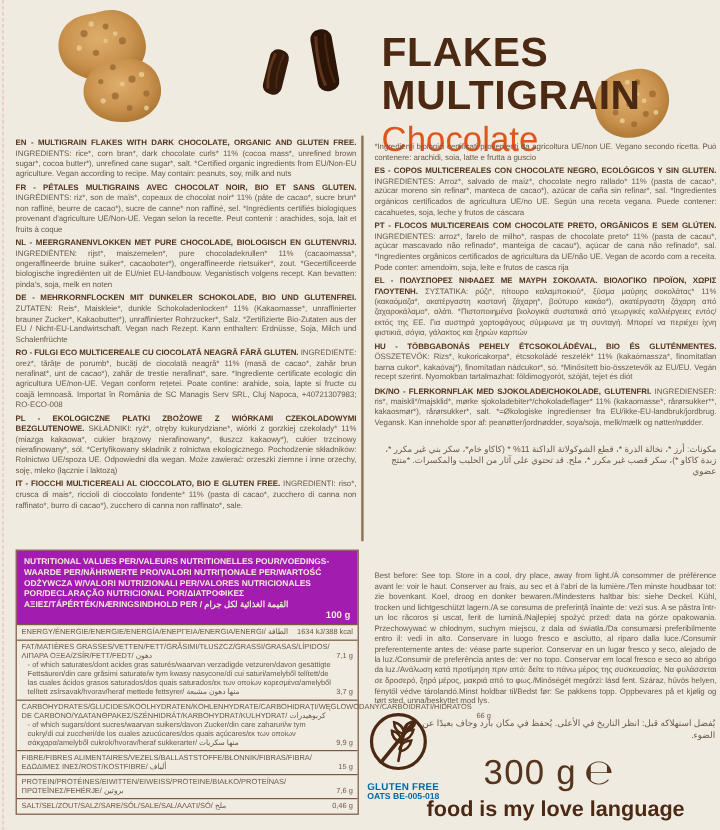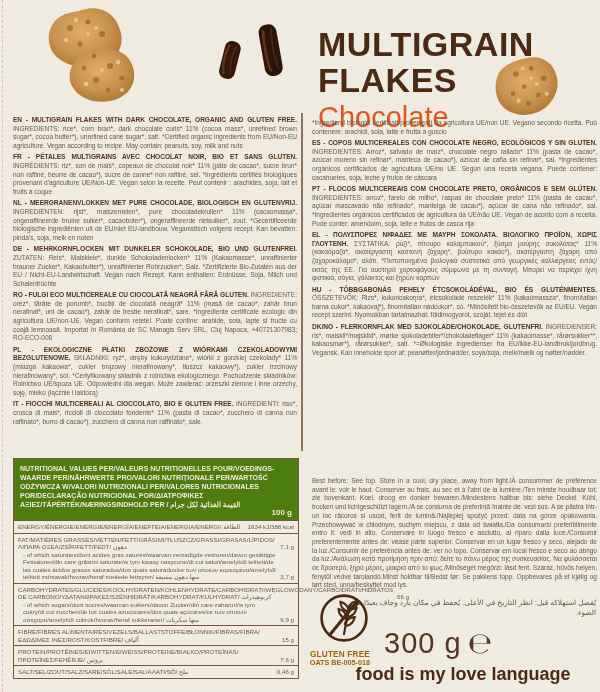--- a/index.html
+++ b/index.html
@@ -18,34 +18,34 @@
   
   .col{position:absolute;font-size:6.6px;line-height:8.6px;letter-spacing:-0.04px;text-align:justify;}
   .col-left{left:13px;top:116px;width:284px;height:340px;overflow:hidden;}
   .col-right{left:312px;top:119px;width:285px;height:352px;overflow:hidden;}
   .sec{margin:0 0 3px 0;}
   .sec .h{font-weight:bold;color:#51341c;}
   .rtl{direction:rtl;text-align:right;font-size:7.2px;line-height:9.2px;}
   .divider{position:absolute;left:301px;top:113px;width:2px;height:338px;background:#8f7258;}
   
   .ntable{position:absolute;left:13px;top:458px;width:286px;border:1.5px solid #7b573e;box-sizing:border-box;background:rgba(255,255,255,0.06);}
-  .nheader{background:#4d7c0f;color:#f3ead9;font-weight:bold;font-size:7px;line-height:9px;padding:5px 6px 11px 6px;position:relative;text-align:left;}
+  .nheader{background:#a21caf;color:#f3ead9;font-weight:bold;font-size:7px;line-height:9px;padding:5px 6px 11px 6px;position:relative;text-align:left;}
   .nheader .unit{position:absolute;right:6px;bottom:3px;font-size:8px;}
   .nrow{border-top:1px solid #7b573e;padding:2px 4px;font-size:6.2px;line-height:7.5px;color:#6a5846;}
   .nline{display:flex;}
   .nline .lbl{flex:1;padding-right:4px;}
   .nline .val{white-space:nowrap;align-self:flex-end;}
   .nline.sub .lbl{padding-left:5px;}
   
   .best-before{position:absolute;left:312px;top:477px;width:285px;font-size:6.6px;line-height:8.7px;letter-spacing:-0.04px;text-align:justify;}
   .ar-note{position:absolute;left:350px;top:598px;width:246px;font-size:7.4px;line-height:10px;direction:rtl;text-align:right;color:#6a5846;}
-  .gf-block{position:absolute;left:292px;top:592px;width:78px;text-align:right;color:#a16207;}
+  .gf-block{position:absolute;left:306px;top:592px;width:78px;text-align:left;color:#0369a1;}
   .gf-line1{font-weight:bold;font-size:8.2px;line-height:9px;margin-top:2px;letter-spacing:.2px;}
   .gf-line2{font-weight:bold;font-size:7.2px;line-height:8px;}
-  .weight{position:absolute;left:384px;top:626px;font-size:29px;color:#55351d;letter-spacing:1px;}
+  .weight{position:absolute;left:403px;top:626px;font-size:29px;color:#55351d;letter-spacing:1px;}
   .weight .emark{font-family:"DejaVu Sans",sans-serif;margin-left:6px;}
   .tagline{position:absolute;left:320px;top:664px;width:286px;text-align:center;font-weight:bold;font-size:18px;color:#4c2913;}
 </style>
 </head>
 <body>
 
 <div class="crop-mark"></div>
 
 <svg class="img-abs" style="left:30px;top:4px;" width="118" height="100" viewBox="0 0 118 100">
   <defs>
@@ -108,22 +108,22 @@
   <g fill="#e9c98d" opacity=".9">
     <circle cx="44" cy="20" r="3"></circle>
       <circle cx="64" cy="42" r="2.8"></circle>
       <circle cx="38" cy="66" r="3"></circle>
       <circle cx="78" cy="56" r="2.8"></circle>
       <circle cx="56" cy="34" r="2.4"></circle>
   </g>
 </svg>
 
 <div class="title-block">
+  <div class="title-line">FLAKES</div>
   <div class="title-line">MULTIGRAIN</div>
-  <div class="title-line">FLAKES</div>
   <div class="subtitle">Chocolate</div>
 </div>
 
 <div class="divider"></div>
 
 <div class="col col-left">
   <p class="sec"><b class="h">EN - MULTIGRAIN FLAKES WITH DARK CHOCOLATE, ORGANIC AND GLUTEN FREE.</b> <span>INGREDIENTS: rice*, corn bran*, dark chocolate curls* 11% (cocoa mass*, unrefined brown sugar*, cocoa butter*), unrefined cane sugar*, salt. *Certified organic ingredients from EU/Non-EU agriculture. Vegan according to recipe. May contain: peanuts, soy, milk and nuts</span></p>
   <p class="sec"><b class="h">FR - PÉTALES MULTIGRAINS AVEC CHOCOLAT NOIR, BIO ET SANS GLUTEN.</b> <span>INGRÉDIENTS: riz*, son de maïs*, copeaux de chocolat noir* 11% (pâte de cacao*, sucre brun* non raffiné, beurre de cacao*), sucre de canne* non raffiné, sel. *Ingrédients certifiés biologiques provenant d'agriculture UE/Non-UE. Vegan selon la recette. Peut contenir : arachides, soja, lait et fruits à coque</span></p>
   <p class="sec"><b class="h">NL - MEERGRANENVLOKKEN MET PURE CHOCOLADE, BIOLOGISCH EN GLUTENVRIJ.</b> <span>INGREDIËNTEN: rijst*, maiszemelen*, pure chocoladekrullen* 11% (cacaomassa*, ongeraffineerde bruine suiker*, cacaoboter*), ongeraffineerde rietsuiker*, zout. *Gecertificeerde biologische ingrediënten uit de EU/niet EU-landbouw. Veganistisch volgens recept. Kan bevatten: pinda's, soja, melk en noten</span></p>
   <p class="sec"><b class="h">DE - MEHRKORNFLOCKEN MIT DUNKELER SCHOKOLADE, BIO UND GLUTENFREI.</b> <span>ZUTATEN: Reis*, Maiskleie*, dunkle Schokoladenlocken* 11% (Kakaomasse*, unraffinierter brauner Zucker*, Kakaobutter*), unraffinierter Rohrzucker*, Salz. *Zertifizierte Bio-Zutaten aus der EU / Nicht-EU-Landwirtschaft. Vegan nach Rezept. Kann enthalten: Erdnüsse, Soja, Milch und Schalenfrüchte</span></p>
@@ -132,21 +132,21 @@
   <p class="sec"><b class="h">IT - FIOCCHI MULTICEREALI AL CIOCCOLATO, BIO E GLUTEN FREE.</b> <span>INGREDIENTI: riso*, crusca di mais*, riccioli di cioccolato fondente* 11% (pasta di cacao*, zucchero di canna non raffinato*, burro di cacao*), zucchero di canna non raffinato*, sale.</span></p>
 </div>
 
 <div class="col col-right">
   <p class="sec">*Ingredienti biologici certificati provenienti da agricoltura UE/non UE. Vegano secondo ricetta. Può contenere: arachidi, soia, latte e frutta a guscio</p>
   <p class="sec"><b class="h">ES - COPOS MULTICEREALES CON CHOCOLATE NEGRO, ECOLÓGICOS Y SIN GLUTEN.</b> <span>INGREDIENTES: Arroz*, salvado de maíz*, chocolate negro rallado* 11% (pasta de cacao*, azúcar moreno sin refinar*, manteca de cacao*), azúcar de caña sin refinar*, sal. *Ingredientes orgánicos certificados de agricultura UE/no UE. Según una receta vegana. Puede contener: cacahuetes, soja, leche y frutos de cáscara</span></p>
   <p class="sec"><b class="h">PT - FLOCOS MULTICEREAIS COM CHOCOLATE PRETO, ORGÂNICOS E SEM GLÚTEN.</b> <span>INGREDIENTES: arroz*, farelo de milho*, raspas de chocolate preto* 11% (pasta de cacau*, açúcar mascavado não refinado*, manteiga de cacau*), açúcar de cana não refinado*, sal. *Ingredientes orgânicos certificados de agricultura da UE/não UE. Vegan de acordo com a receita. Pode conter: amendoim, soja, leite e frutos de casca rija</span></p>
   <p class="sec"><b class="h">EL - ΠΟΛΥΣΠΟΡΕΣ ΝΙΦΑΔΕΣ ΜΕ ΜΑΥΡΗ ΣΟΚΟΛΑΤΑ. ΒΙΟΛΟΓΙΚΟ ΠΡΟΪΟΝ, ΧΩΡΙΣ ΓΛΟΥΤΕΝΗ.</b> <span>ΣΥΣΤΑΤΙΚΑ: ρύζι*, πίτουρο καλαμποκιού*, ξύσμα μαύρης σοκολάτας* 11% (κακαόμαζα*, ακατέργαστη καστανή ζάχαρη*, βούτυρο κακάο*), ακατέργαστη ζάχαρη από ζαχαροκάλαμο*, αλάτι. *Πιστοποιημένα βιολογικά συστατικά από γεωργικές καλλιέργειες εντός/εκτός της ΕΕ. Για αυστηρά χορτοφάγους σύμφωνα με τη συνταγή. Μπορεί να περιέχει ίχνη φιστικιά, σόγια, γάλακτος και ξηρών καρπών</span></p>
   <p class="sec"><b class="h">HU - TÖBBGABONÁS PEHELY ÉTCSOKOLÁDÉVAL, BIO ÉS GLUTÉNMENTES.</b> <span>ÖSSZETEVŐK: Rizs*, kukoricakorpa*, étcsokoládé reszelék* 11% (kakaómassza*, finomítatlan barna cukor*, kakaóvaj*), finomítatlan nádcukor*, só. *Minősített bio-összetevők az EU/EU. Vegán recept szerint. Nyomokban tartalmazhat: földimogyorót, szóját, tejet és diót</span></p>
   <p class="sec"><b class="h">DK/NO - FLERKORNFLAK MED SJOKOLADE/CHOKOLADE, GLUTENFRI.</b> <span>INGREDIENSER: ris*, maiskli*/majsklid*, mørke sjokoladebiter*/chokoladeflager* 11% (kakaomasse*, rårørsukker**, kakaosmør*), rårørsukker*, salt. *=Økologiske ingredienser fra EU/ikke-EU-landbruk/jordbrug. Vegansk. Kan inneholde spor af: peanøtter/jordnødder, soya/soja, melk/mælk og nøtter/nødder.</span></p>
-  <p class="sec rtl" dir="rtl"><br></p>
+  <p class="sec rtl" dir="rtl"><br><span>مكونات: أرز *، نخالة الذرة *، قطع الشوكولاتة الداكنة 11% * (كاكاو خام*، سكر بني غير مكرر *، زبدة كاكاو *)، سكر قصب غير مكرر *، ملح. قد تحتوي على آثار من الحليب والمكسرات. *منتج عضوي</span></p>
 </div>
 
 <div class="ntable">
   <div class="nheader">
     <span>NUTRITIONAL VALUES PER/VALEURS NUTRITIONELLES POUR/VOEDINGS-WAARDE PER/NÄHRWERTE PRO/VALORI NUTRIȚIONALE PER/WARTOŚĆ ODŻYWCZA W/VALORI NUTRIZIONALI PER/VALORES NUTRICIONALES POR/DECLARAÇÃO NUTRICIONAL POR/ΔΙΑΤΡΟΦΙΚΕΣ ΑΞΙΕΣ/TÁPÉRTÉK/NÆRINGSINDHOLD PER / القيمة الغذائية لكل جرام</span>
     <span class="unit">100 g</span>
   </div>
   <div class="nrow">
     <div class="nline">
         <span class="lbl">ENERGY/ÉNERGIE/ENERGIE/ENERGÍA/ΕΝΕΡΓΕΙΑ/ENERGIA/ENERGI/ الطاقة</span>

